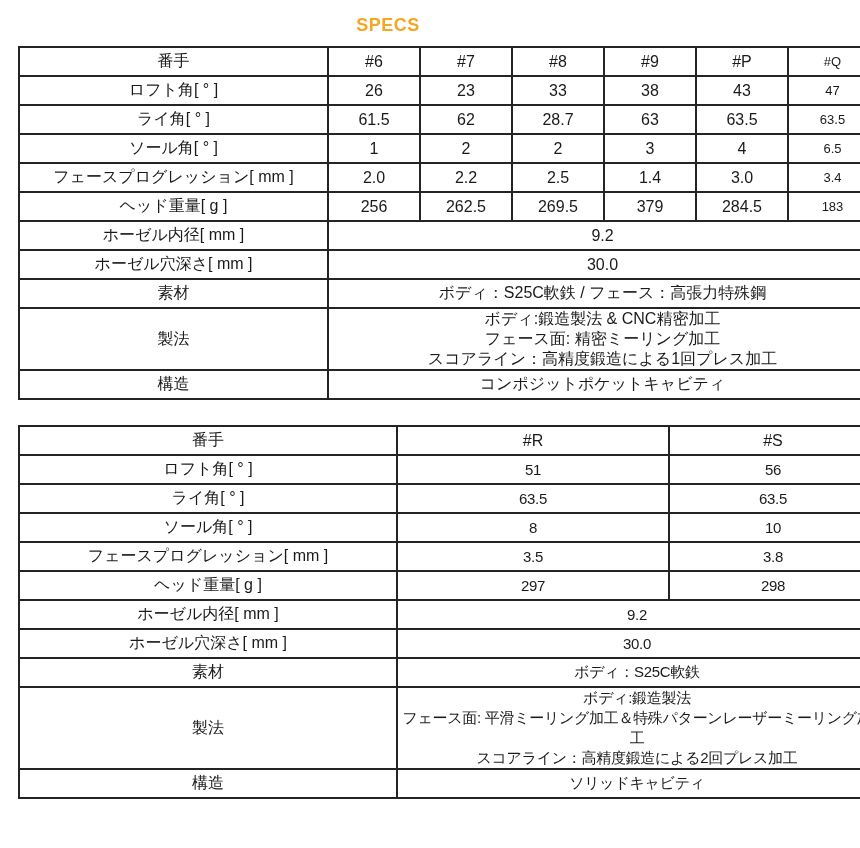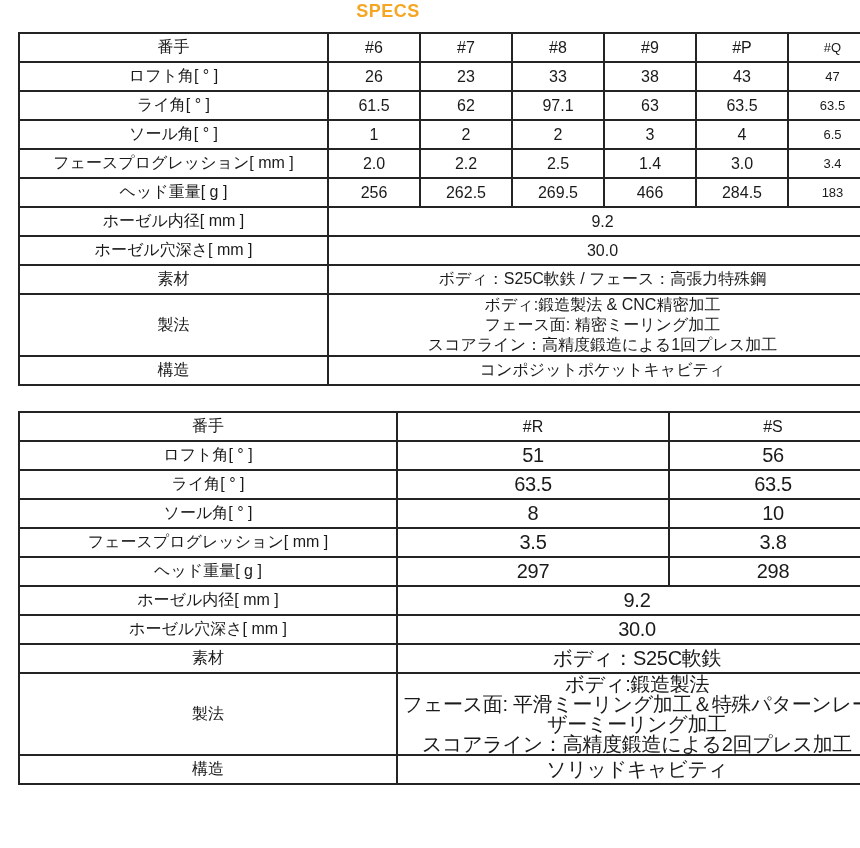--- a/index.html
+++ b/index.html
@@ -6,21 +6,21 @@
     margin: 0;
     padding: 0;
     background: #ffffff;
     width: 860px;
     font-family: "Liberation Sans", "DejaVu Sans", sans-serif;
     color: #1a1a1a;
   }
   .page {
     width: 776px;
     height: 848px;
-    padding-top: 1px;
+    padding-top: 15px;
     box-sizing: border-box;
   }
   .title {
     text-align: center;
     font-size: 18px;
     font-weight: 700;
     letter-spacing: 0.5px;
     color: #F5A623; 
     margin: 0 0 10px 0;
   }
@@ -42,21 +42,21 @@
   td.lbl {  }
   td.sm { font-size: 13px; }           
   td.multiline {
     white-space: pre-line;
     line-height: 20px;
     height: auto;
     padding: 4px;
   }
   table.t2 { margin-top: 25px; }
   table.t2 td.val {
-    font-size: 20px;
+    font-size: 15px;
     letter-spacing: -0.3px;
   }
 </style>
 </head>
 <body>
 
 <div class="page">
 
   <div class="title">SPECS</div>
 
@@ -86,21 +86,21 @@
       <td>23</td>
       <td>33</td>
       <td>38</td>
       <td>43</td>
       <td class="sm">47</td>
     </tr>
     <tr>
       <td class="lbl">ライ角[ ° ]</td>
       <td>61.5</td>
       <td>62</td>
-      <td>97.1</td>
+      <td>28.7</td>
       <td>63</td>
       <td>63.5</td>
       <td class="sm">63.5</td>
     </tr>
     <tr>
       <td class="lbl">ソール角[ ° ]</td>
       <td>1</td>
       <td>2</td>
       <td>2</td>
       <td>3</td>
@@ -114,21 +114,21 @@
       <td>2.5</td>
       <td>1.4</td>
       <td>3.0</td>
       <td class="sm">3.4</td>
     </tr>
     <tr>
       <td class="lbl">ヘッド重量[ g ]</td>
       <td>256</td>
       <td>262.5</td>
       <td>269.5</td>
-      <td>466</td>
+      <td>379</td>
       <td>284.5</td>
       <td class="sm">183</td>
     </tr>
     <tr>
       <td class="lbl">ホーゼル内径[ mm ]</td>
       <td colspan="6">9.2</td>
     </tr>
     <tr>
       <td class="lbl">ホーゼル穴深さ[ mm ]</td>
       <td colspan="6">30.0</td>

